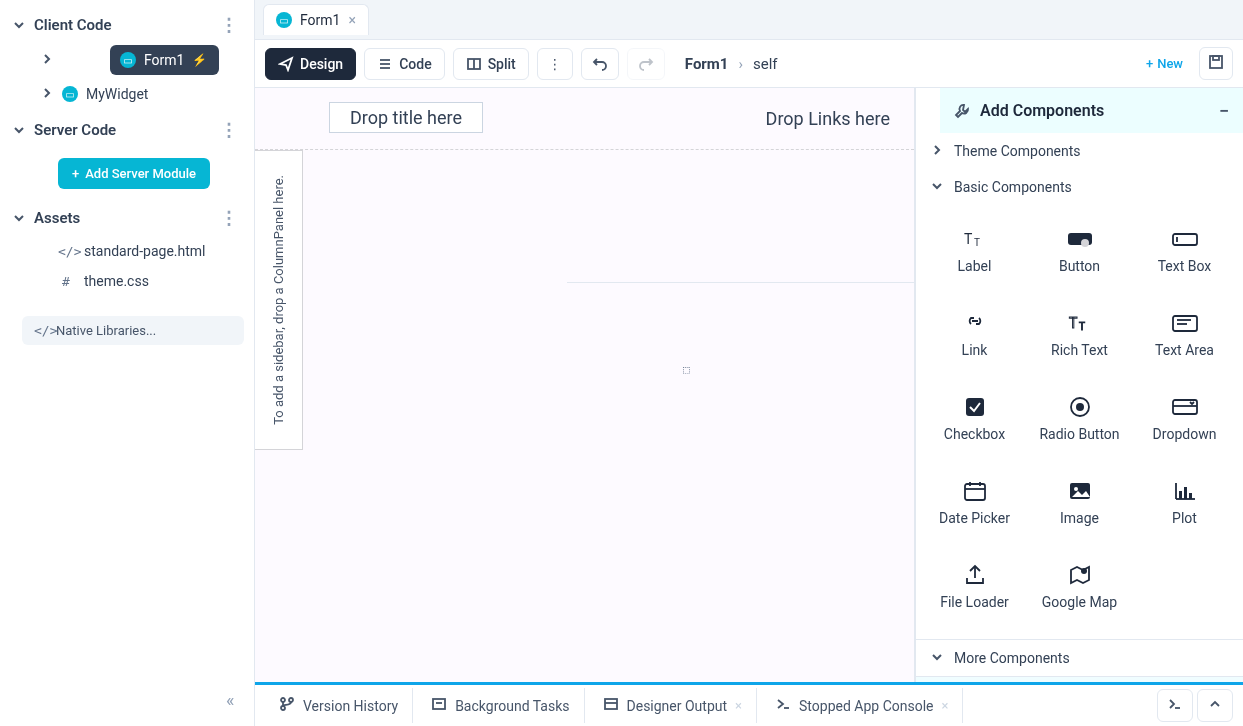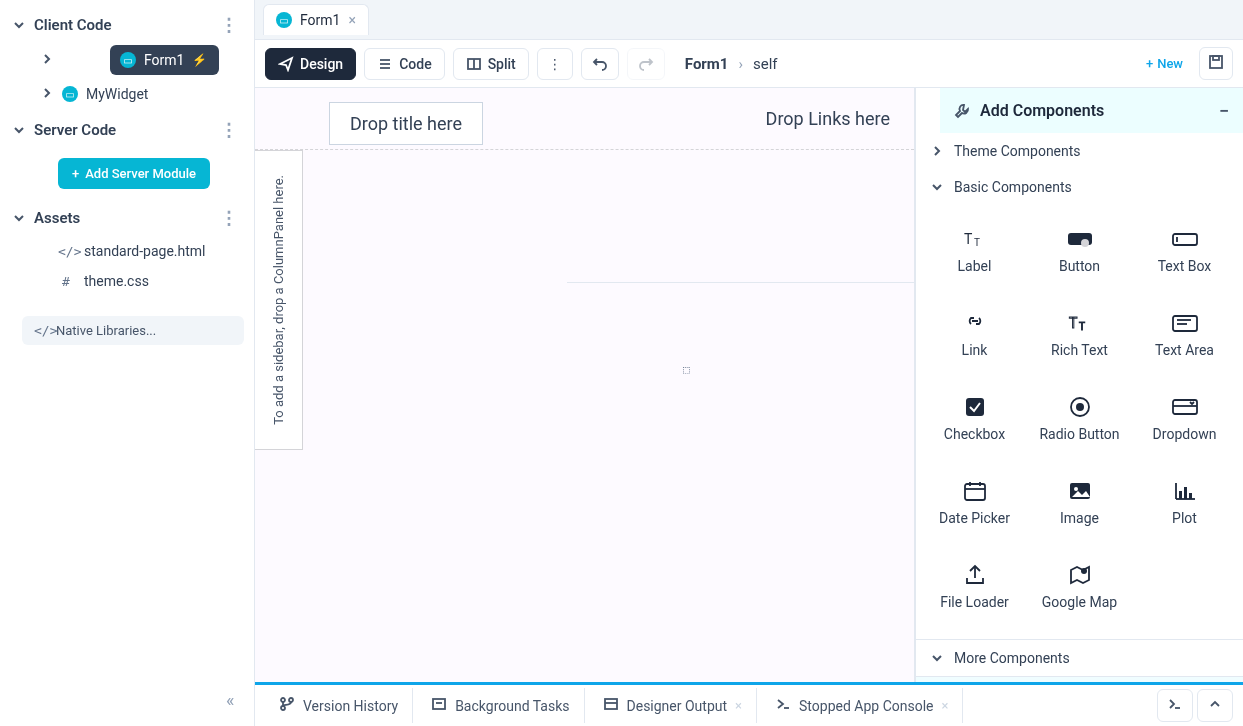--- a/index.html
+++ b/index.html
@@ -35,33 +35,33 @@
 .breadcrumb { margin-left: 12px; font-family: ui-monospace, Menlo, Consolas, monospace; font-size: 15px; color: #334155; display:flex; align-items:center; gap:10px;}
 .breadcrumb .bc-root { font-weight: 700; }
 .breadcrumb .bc-sep { color:#94a3b8;}
 .spacer { flex: 1; }
 .new-btn { color: #0ea5e9; font-size: 13px; font-weight: 500; display: flex; align-items: center; gap: 4px; cursor: pointer; border:none; background:transparent;}
 .save-icon-btn { border:1px solid #e2e8f0; border-radius:6px; padding:6px 8px; margin-left:8px; cursor:pointer; color:#475569; background:#fff;}
 
 .workspace { flex: 1; display: flex; min-height: 0; }
 .canvas { flex: 1; background: #fdfaff; position: relative; border-right: 1px solid #e2e8f0; }
 .canvas-header { display: flex; align-items: flex-start; padding: 14px 24px 0 74px; border-bottom: 1px dashed #d4d4d8; height: 62px; }
-.title-drop { border: 1px solid #cbd5e1; padding: 10px 20px; font-size: 18px; color: #334155; background:#fff; }
+.title-drop { border: 1px solid #cbd5e1; padding: 4px 20px; font-size: 18px; color: #334155; background:#fff; }
 .links-drop { margin-left: auto; font-size: 18px; color: #334155; padding-top:6px;}
 .canvas-rule { position:absolute; left:312px; right:0; top:194px; border-top:1px solid #e2e8f0;}
 .sidebar-hint-box { position: absolute; left: 0; top: 62px; width: 48px; height: 300px; border: 1px solid #d4d4d8; border-left: none; background: #fff; display:flex;align-items:center;justify-content:center;}
 .sidebar-hint { writing-mode: vertical-rl; transform: rotate(180deg); font-size: 13px; color: #475569;}
 .cursor-indicator { position:absolute; left:428px; top:275px; font-size:11px; color:#64748b; font-family:monospace;}
 
 
 .rightpanel { width: 328px; background: #fff; display: flex; flex-direction: column; border-left: 1px solid #e2e8f0; }
 .panel-header { display: flex; align-items: center; padding: 12px 14px; font-weight: 600; font-size: 16px; gap: 10px; margin-left: 24px; }
 .panel-header.shaded { background: #ecfeff; }
 .panel-header .toggle { margin-left: auto; color: #475569; font-size:18px; cursor:pointer;}
-.panel-sub { display: flex; align-items: center; padding: 10px 14px; font-size: 14px; gap: 10px; cursor: pointer; color:#334155;}
+.panel-sub { display: flex; padding: 10px 14px; font-size: 14px; gap: 10px; cursor: pointer; color:#334155;}
 .panel-sub .chev { color:#475569;}
 .comp-grid { display: grid; grid-template-columns: repeat(3, 1fr); padding: 6px 6px 12px; gap: 4px 0; overflow-y:auto;}
 .comp { display: flex; flex-direction: column; align-items: center; justify-content:center; height: 80px; cursor: grab; font-size: 14px; color: #334155; gap:8px;}
 .comp .ico { width: 28px; height: 22px; display:flex; align-items:center; justify-content:center; }
 .comp svg { stroke:#1e293b; fill:none; stroke-width:1.8;}
 .comp.highlight svg .cursor-dot { fill:#d4d4d8; stroke:none;}
 .comp-footer { display:flex; align-items:center; padding:12px 14px; font-weight:600; font-size:16px; gap:10px; background:#f0fdff; border-top:1px solid #e2e8f0;}
 .comp-footer .toggle{ margin-left:auto;font-size:20px;cursor:pointer;}
 
 

